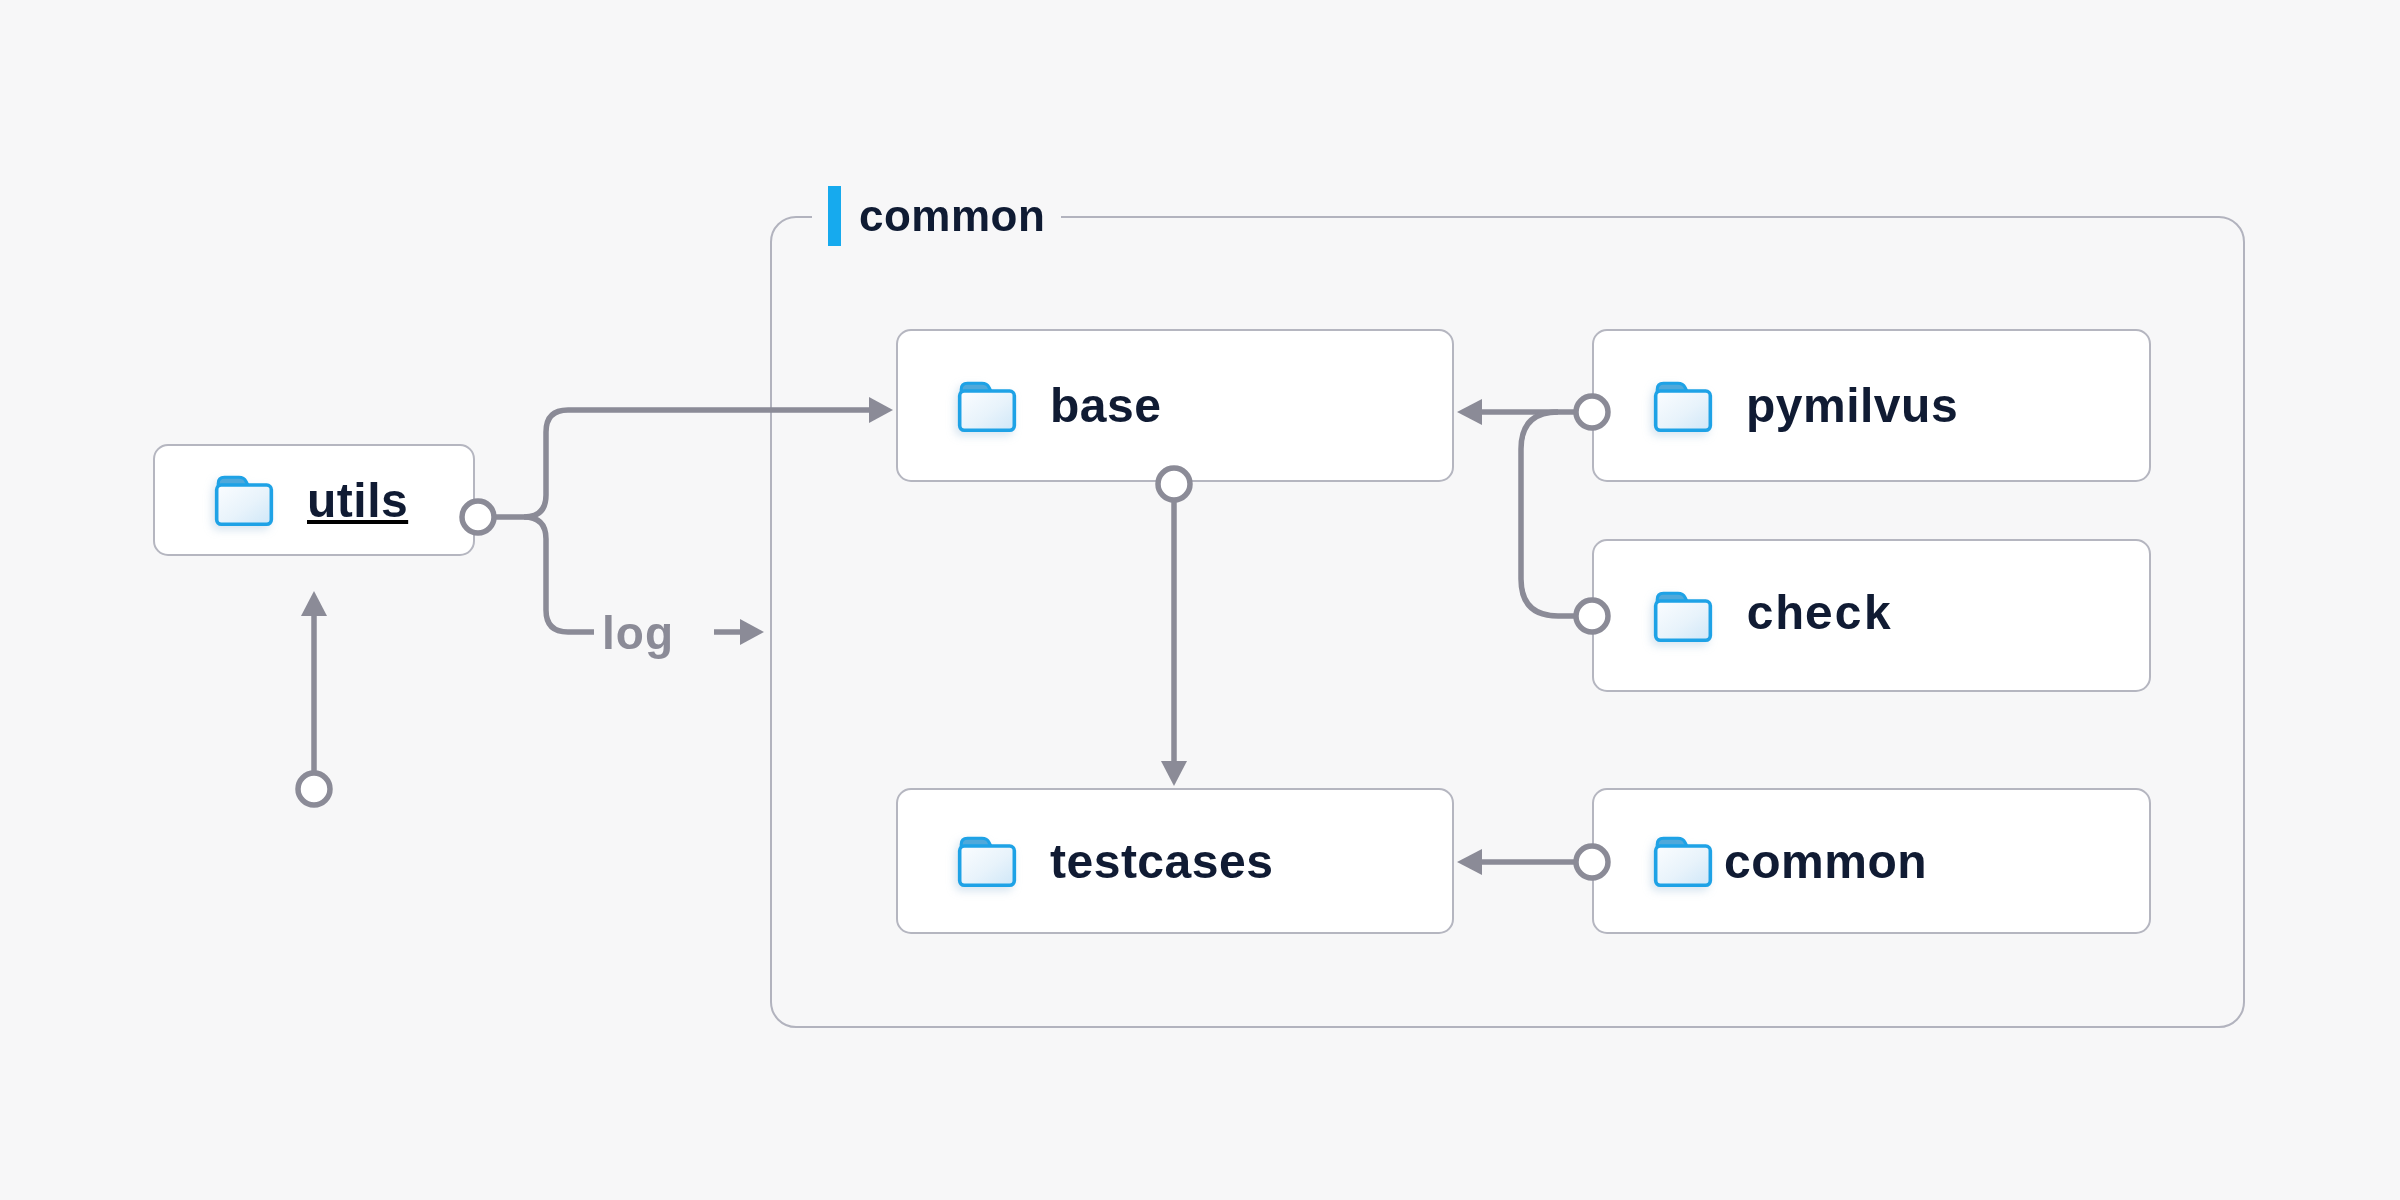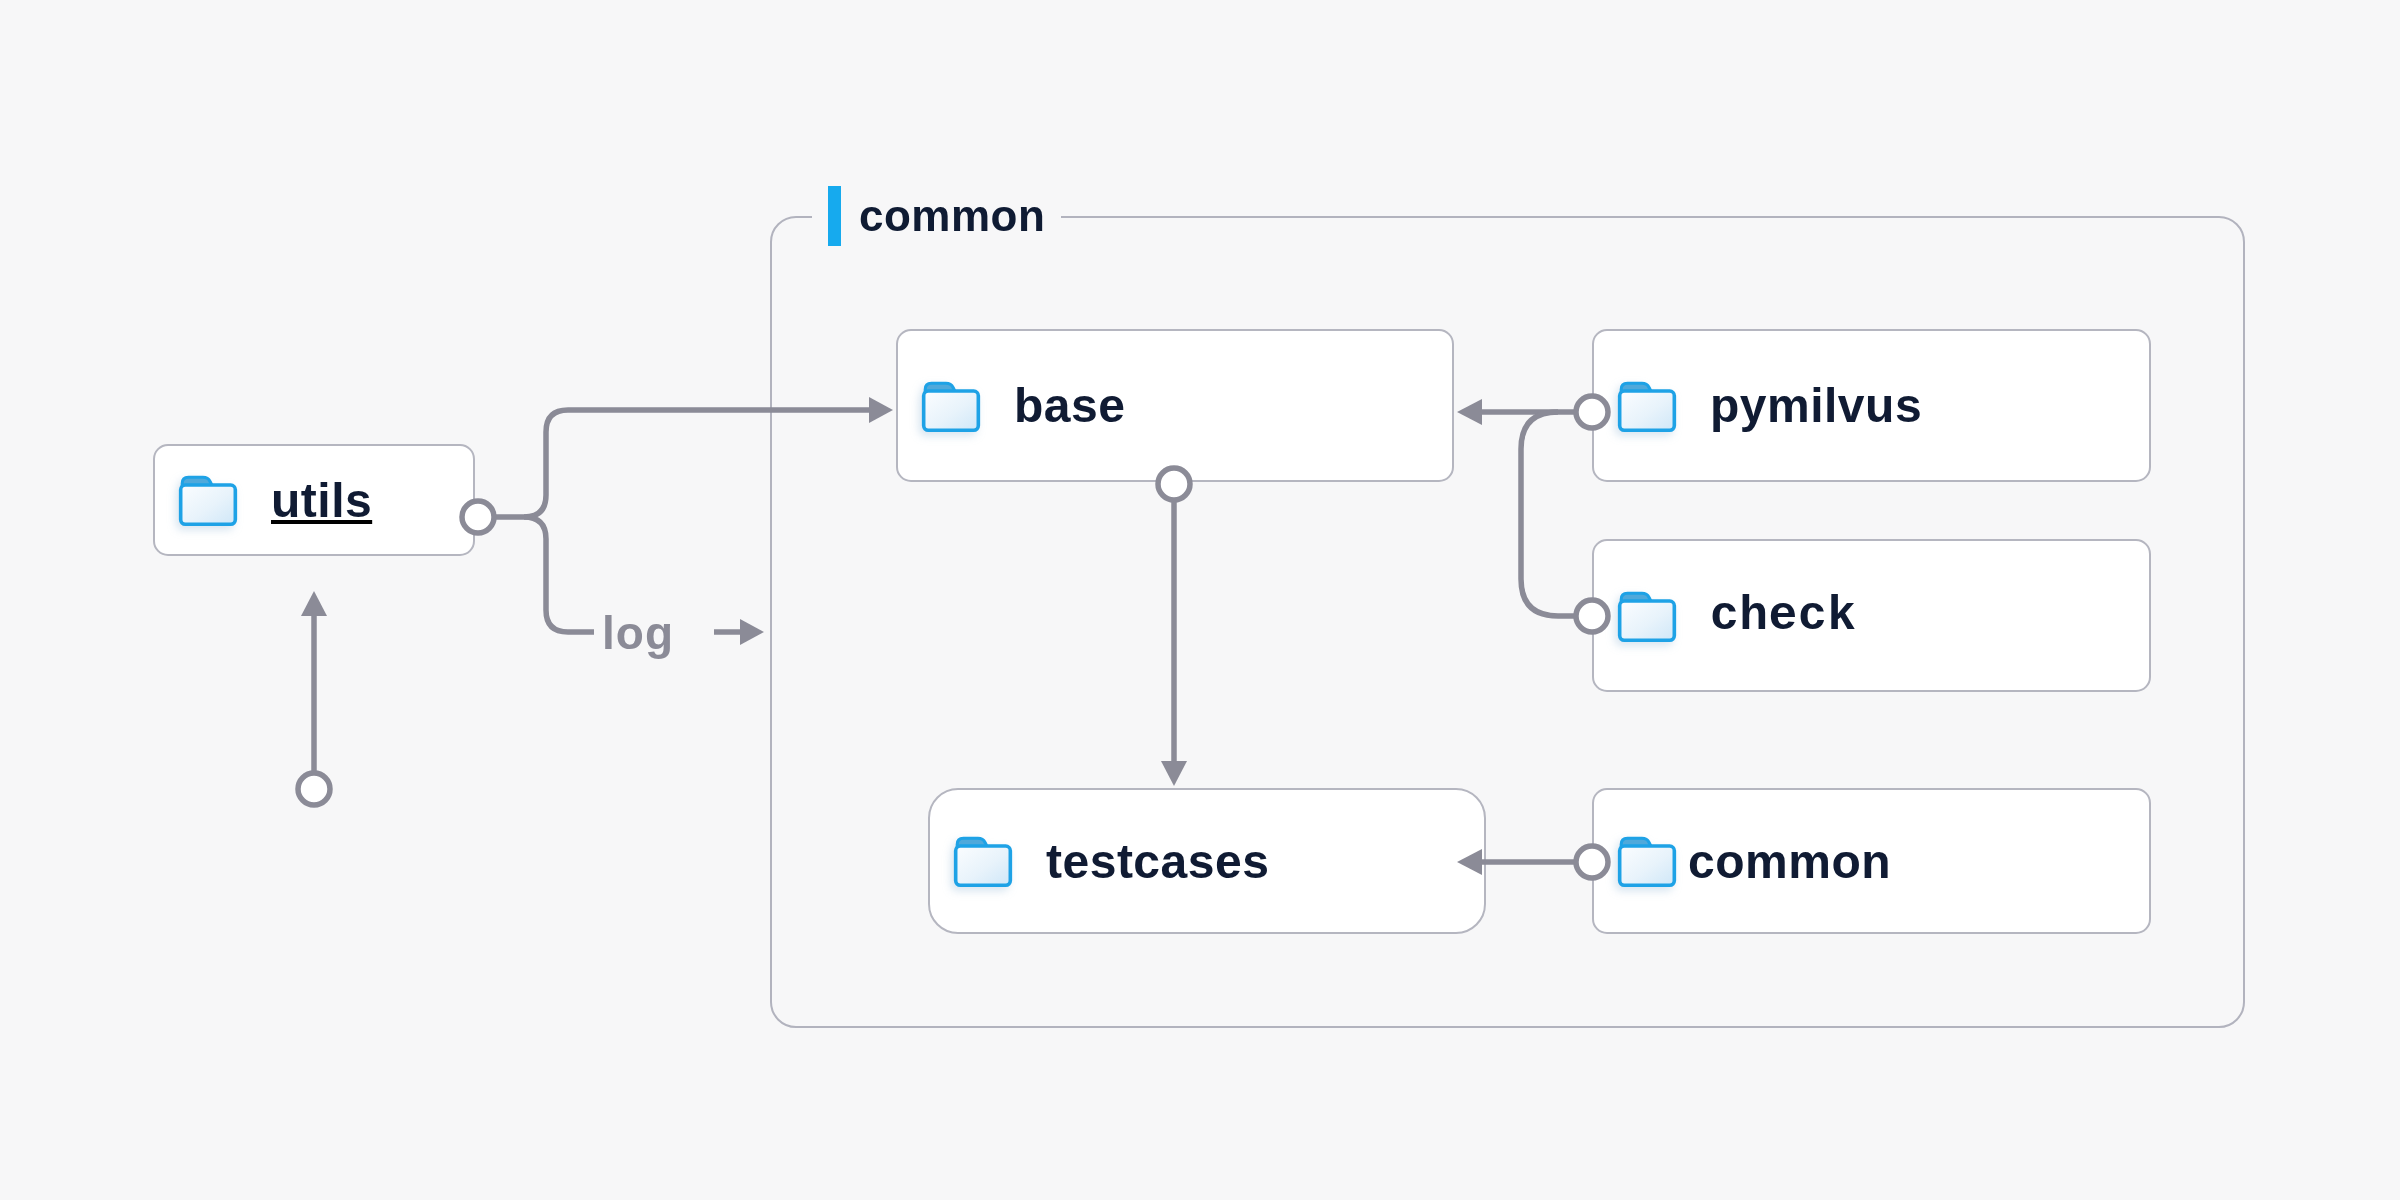--- a/index.html
+++ b/index.html
@@ -49,21 +49,21 @@
     letter-spacing: 0.5px;
   }
   
   .node {
     position: absolute;
     background: #ffffff;
     border: 2.5px solid #b5b6c0;
     border-radius: 15px;
     display: flex;
     align-items: center;
-    padding-left: 20px;
+    padding-left: 56px;
     gap: 30px;
     box-sizing: border-box;
   }
   .folder-svg {
     width: 66px;
     height: 58px;
     flex: 0 0 auto;
     filter: drop-shadow(-3px 4px 4px rgba(110, 160, 200, 0.28));
   }
   .node-label {
@@ -139,21 +139,21 @@
   </div>
 
 
   <div class="node" style="left:896px; top:329px; width:558px; height:153px;">
     <svg class="folder-svg">
         <use href="#folder-sym"></use>
       </svg>
     <span class="node-label">base</span>
   </div>
 
-  <div class="node" style="left:928px; top:788px; width:558px; height:146px;border-radius:30px;">
+  <div class="node" style="left:896px; top:788px; width:558px; height:146px;">
     <svg class="folder-svg">
         <use href="#folder-sym"></use>
       </svg>
     <span class="node-label">testcases</span>
   </div>
 
   <div class="node" style="left:1592px; top:329px; width:559px; height:153px;">
     <svg class="folder-svg">
         <use href="#folder-sym"></use>
       </svg>

